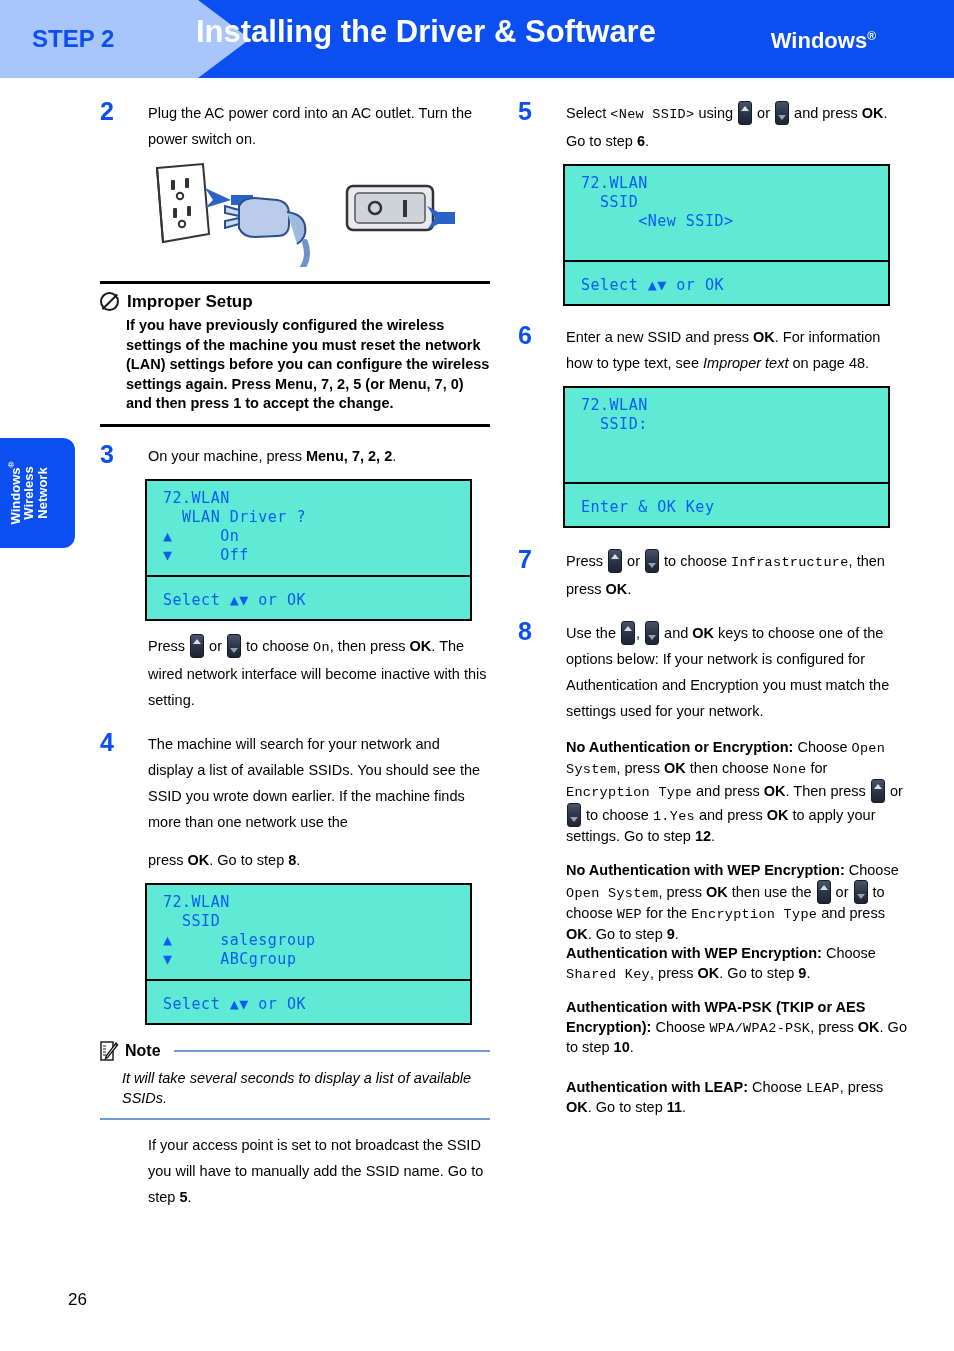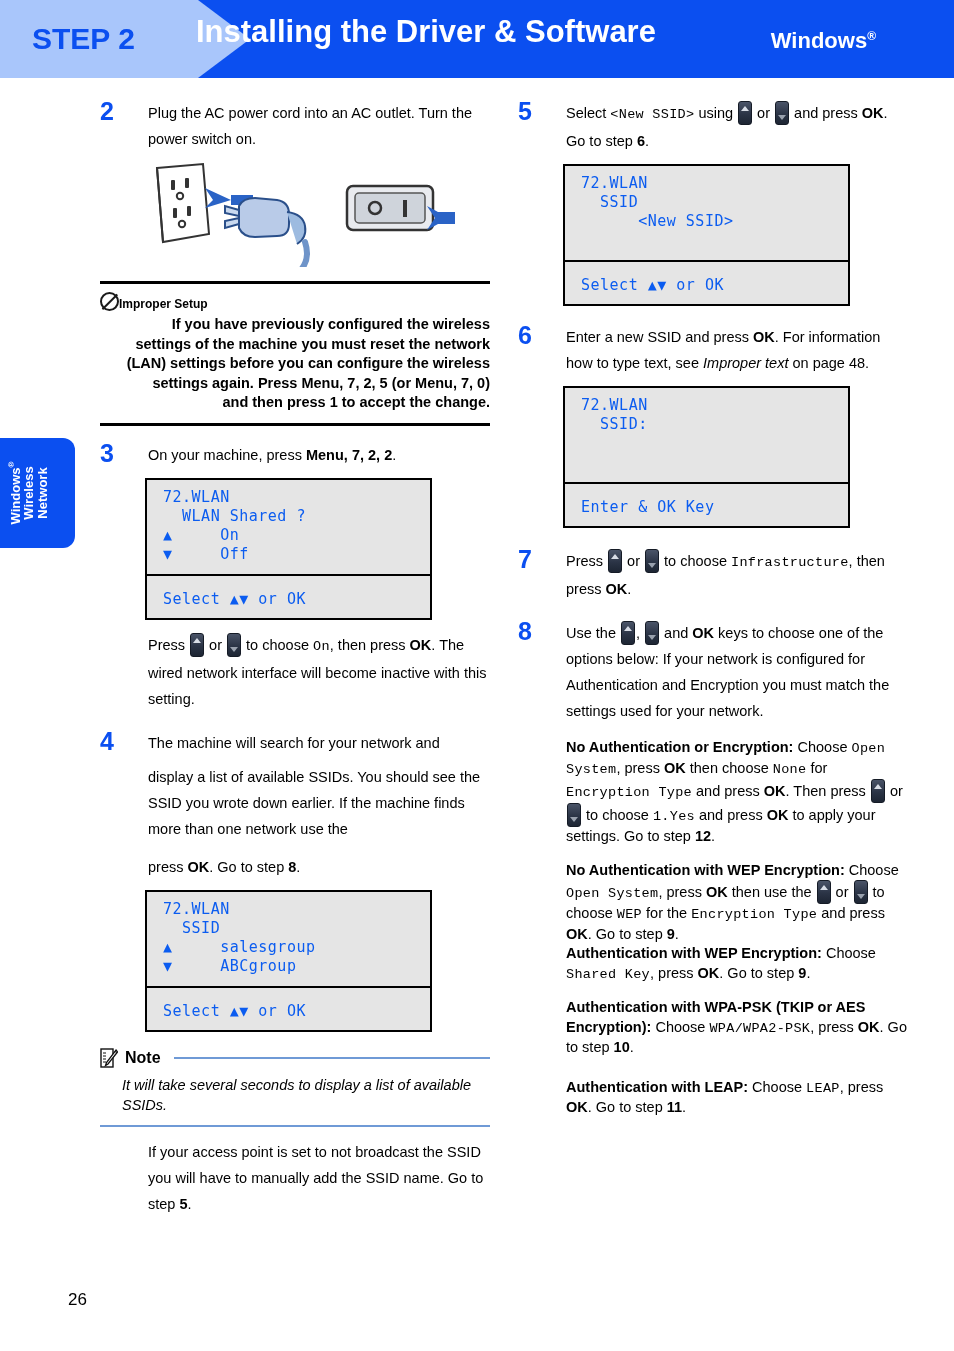--- a/index.html
+++ b/index.html
@@ -26,21 +26,21 @@
     position: absolute;
     left: 0; top: 0;
     width: 250px; height: 78px;
     background: #a9c6fb;
     clip-path: polygon(0 0, 198px 0, 250px 39px, 198px 78px, 0 78px);
     display: flex;
     align-items: center;
   }
   .step-chevron .step-label {
     color: #0b4ff0;
-    font-size: 30px;
+    font-size: 24px;
     font-weight: bold;
     letter-spacing: 0px;
     margin-left: 32px;
     font-family: "Liberation Sans", sans-serif;
   }
   .header-title {
     position: absolute;
     left: 196px; top: 14px;
     color: #ffffff;
     font-size: 31px;
@@ -154,55 +154,54 @@
 
   
   .improper {
     margin-top: 14px;
     border-top: 3px solid #000;
     border-bottom: 3px solid #000;
     padding: 8px 0 10px 0;
   }
   .improper-head {
     display: flex;
-    align-items: flex-end;
-    gap: 0;
-    font-size: 12px;
+    align-items: flex-start;
+    gap: 8px;
+    font-size: 17px;
     font-weight: bold;
     margin-bottom: 4px;
   }
   .improper-body {
     margin-left: 26px;
     font-size: 14.5px;
     font-weight: bold;
     line-height: 19.5px;
-    text-align: right;
   }
   .noentry {
     width: 19px; height: 19px;
     border: 2.4px solid #1a1a1a;
     border-radius: 50%;
     position: relative;
     flex: 0 0 auto;
   }
   .noentry::after {
     content: "";
     position: absolute;
     left: 50%; top: 50%;
     width: 21px; height: 2.4px;
     background: #1a1a1a;
     transform: translate(-50%, -50%) rotate(-45deg);
   }
 
   
   .lcd {
     border: 2px solid #000;
-    width: 287px;
+    width: 327px;
     margin: 10px 0 0 45px;
-    background: #e5e5e5;
+    background: #5eead4;
   }
   .lcd-main {
     height: 96px;
     padding: 8px 0 0 0;
     border-bottom: 2px solid #000;
     position: relative;
   }
   .lcd-foot {
     height: 42px;
     padding-top: 14px;
@@ -343,37 +342,37 @@
   </div>
 
   <div class="step-block" style="margin-top:16px">
     <div class="step-num">3</div>
     <div class="step-body">
       <span>On your machine, press </span><b>Menu, 7, 2, 2</b><span>.</span>
     </div>
     <div class="lcd">
       <div class="lcd-main">
         <div class="lcd-line">72.WLAN</div>
-        <div class="lcd-line">  WLAN Shared ?</div>
+        <div class="lcd-line">  WLAN Driver ?</div>
         <div class="lcd-line"><span class="lcd-arrow">▲</span><span>     On</span></div>
         <div class="lcd-line"><span class="lcd-arrow">▼</span><span>     Off</span></div>
       </div>
       <div class="lcd-foot">
         <div class="lcd-line"><span>Select </span><span class="lcd-arrow">▲▼</span><span> or OK</span></div>
       </div>
     </div>
     <div class="step-body" style="margin-top:12px">
       <span>Press </span><span class="keybtn up"></span><span> or </span><span class="keybtn down"></span><span> to choose </span><span class="mono">On</span><span>, then press </span><b>OK</b><span>. The wired network interface will become inactive with this setting.</span>
     </div>
   </div>
 
   <div class="step-block" style="margin-top:18px">
     <div class="step-num">4</div>
     <div class="step-body">The machine will search for your network and</div>
-    <div class="step-body" style="margin-top:8px">display a list of available SSIDs. You should see the SSID you wrote down earlier. If the machine finds more than one network use the</div>
+    <div class="step-body" style="">display a list of available SSIDs. You should see the SSID you wrote down earlier. If the machine finds more than one network use the</div>
     <div class="step-body" style="margin-top:12px">
       <span>press </span><b>OK</b><span>. Go to step </span><b>8</b><span>.</span>
     </div>
     <div class="lcd">
       <div class="lcd-main">
         <div class="lcd-line">72.WLAN</div>
         <div class="lcd-line">  SSID</div>
         <div class="lcd-line"><span class="lcd-arrow">▲</span><span>     salesgroup</span></div>
         <div class="lcd-line"><span class="lcd-arrow">▼</span><span>     ABCgroup</span></div>
       </div>

